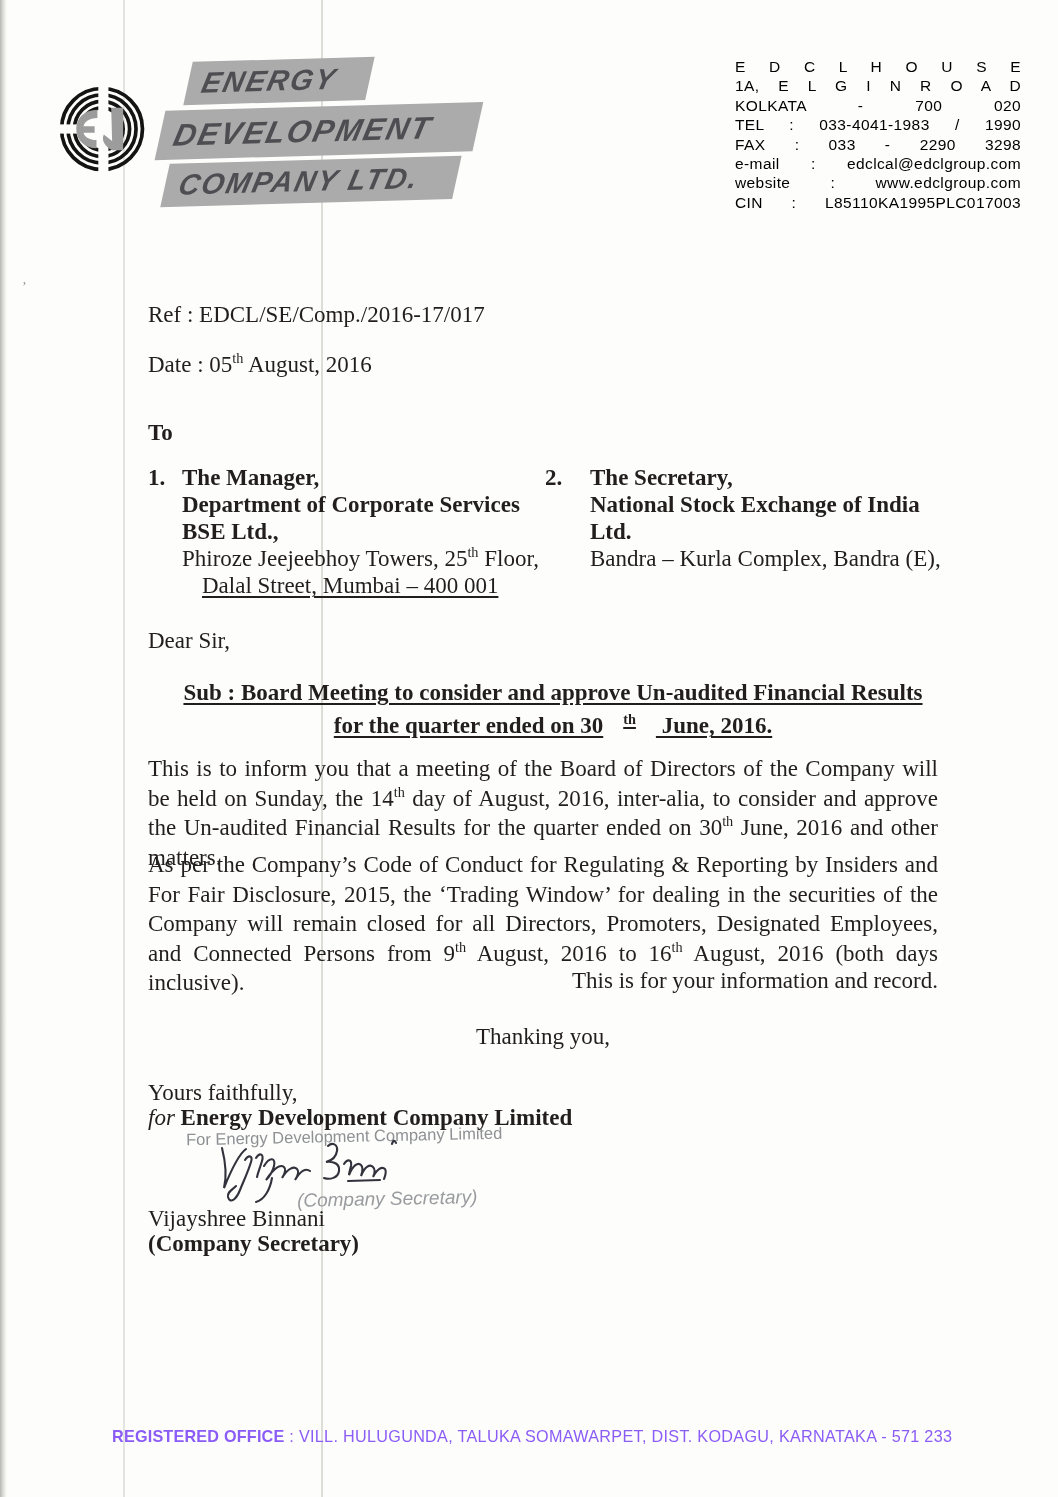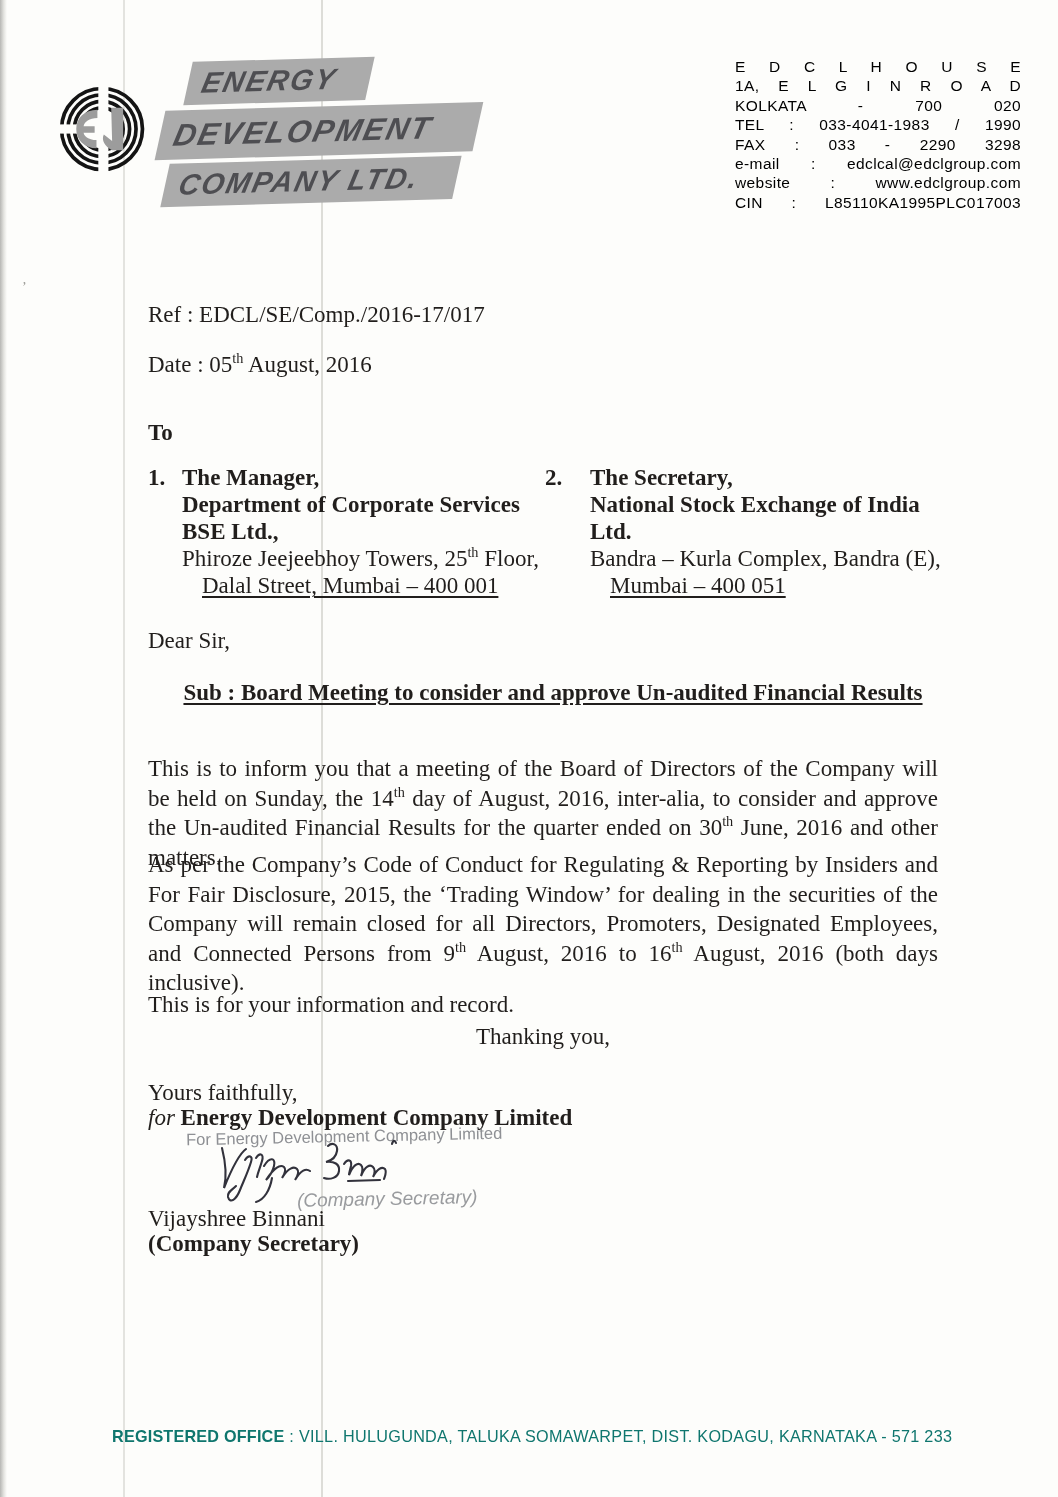--- a/index.html
+++ b/index.html
@@ -50,36 +50,36 @@
   .recip-num{position:absolute;left:0;top:0;font-weight:bold;}
   .recip-lines{margin-left:34px;}
   .recip-2 .recip-lines{margin-left:45px;}
 
   .salutation{position:absolute;left:148px;top:628px;}
   .subject{position:absolute;left:148px;top:676px;width:790px;text-align:center;
     font-weight:bold;line-height:33px;}
   .para{position:absolute;left:148px;width:790px;text-align:justify;line-height:29.5px;}
   .para-1{top:754px;}
   .para-2{top:850px;}
-  .para-3{top:966px;text-align:left;margin-top:24px;}
+  .para-3{top:966px;text-align:right;}
   .para-4{top:1022px;text-align:center;}
 
   .closing-1{position:absolute;left:148px;top:1080px;}
   .closing-2{position:absolute;left:148px;top:1105px;}
 
   .stamp{font-family:"Liberation Sans",sans-serif;color:#8e9094;position:absolute;
     transform:rotate(-1.2deg);white-space:nowrap;}
   .stamp-1{left:186px;top:1127px;font-size:16.5px;}
   .stamp-2{left:297px;top:1188px;font-size:19px;font-style:italic;color:#999b9e;}
   .sign-svg{position:absolute;left:212px;top:1134px;width:240px;height:80px;}
   .signatory-name{position:absolute;left:148px;top:1206px;font-weight:normal;}
   .signatory-title{position:absolute;left:148px;top:1231px;font-weight:bold;}
 
   .footer{position:absolute;left:112px;top:1427px;width:860px;
-    font-family:"Liberation Sans",sans-serif;font-size:16.2px;color:#0f766e;
+    font-family:"Liberation Sans",sans-serif;font-size:16.2px;color:#8b5cf6;
     letter-spacing:.3px;white-space:nowrap;}
   .footer b{letter-spacing:.2px;}
 
   
   .rb{font-weight:bold;}
   .ri{font-style:italic;}
   .ru{text-decoration:underline;text-decoration-thickness:1.6px;text-underline-offset:3px;margin-left:20px;}
   sup{font-size:.62em;line-height:0;vertical-align:super;letter-spacing:0;}
 </style>
 </head>
@@ -137,27 +137,27 @@
       <div><span>Phiroze Jeejeebhoy Towers, 25</span><sup>th</sup><span> Floor,</span></div>
       <div><span class="ru">Dalal Street, Mumbai – 400 001</span></div>
     </div>
   </div>
   <div class="serif recipient recip-2">
     <span class="recip-num">2.</span>
     <div class="recip-lines">
       <div><span class="rb">The Secretary,</span></div>
       <div><span class="rb">National Stock Exchange of India Ltd.</span></div>
       <div><span>Bandra – Kurla Complex, Bandra (E),</span></div>
-      <div><span class="ru">Mumbai – 400 051</span></div>
     </div>
   </div>
 
   <div class="serif salutation">Dear Sir,</div>
   <div class="serif subject">
     <div><span class="rb ru">Sub : Board Meeting to consider and approve Un-audited Financial Results</span></div>
+    <div><span class="rb ru">for the quarter ended on 30</span><sup class="rb ru">th</sup><span class="rb ru"> June, 2016.</span></div>
   </div>
 
   <div class="serif para para-1"><span>This is to inform you that a meeting of the Board of Directors of the Company will be held on Sunday, the 14</span><sup>th</sup><span> day of August, 2016, inter-alia, to consider and approve the Un-audited Financial Results for the quarter ended on 30</span><sup>th</sup><span> June, 2016 and other matters.</span></div>
   <div class="serif para para-2"><span>As per the Company’s Code of Conduct for Regulating &amp; Reporting by Insiders and For Fair Disclosure, 2015, the ‘Trading Window’ for dealing in the securities of the Company will remain closed for all Directors, Promoters, Designated Employees, and Connected Persons from 9</span><sup>th</sup><span> August, 2016 to 16</span><sup>th</sup><span> August, 2016 (both days inclusive).</span></div>
   <div class="serif para para-3">This is for your information and record.</div>
   <div class="serif para para-4">Thanking you,</div>
 
   <div class="serif closing-1">Yours faithfully,</div>
   <div class="serif closing-2"><span class="ri">for </span><span class="rb">Energy Development Company Limited</span></div>
 

